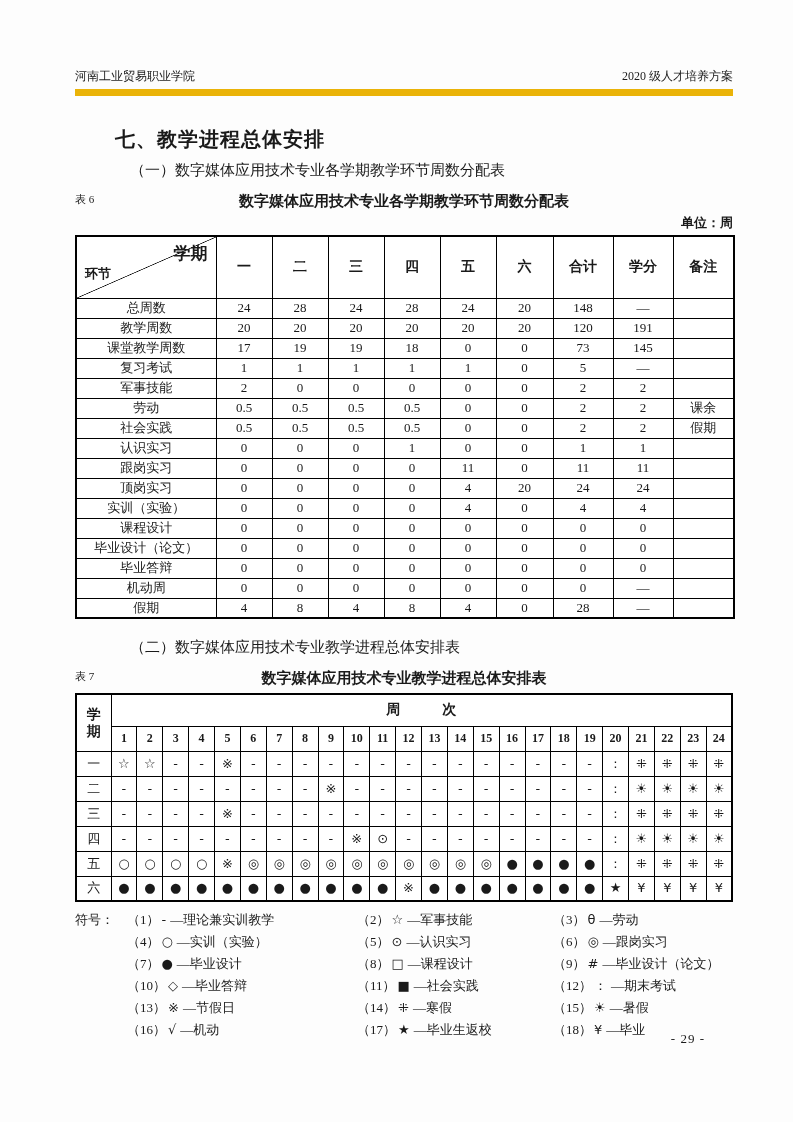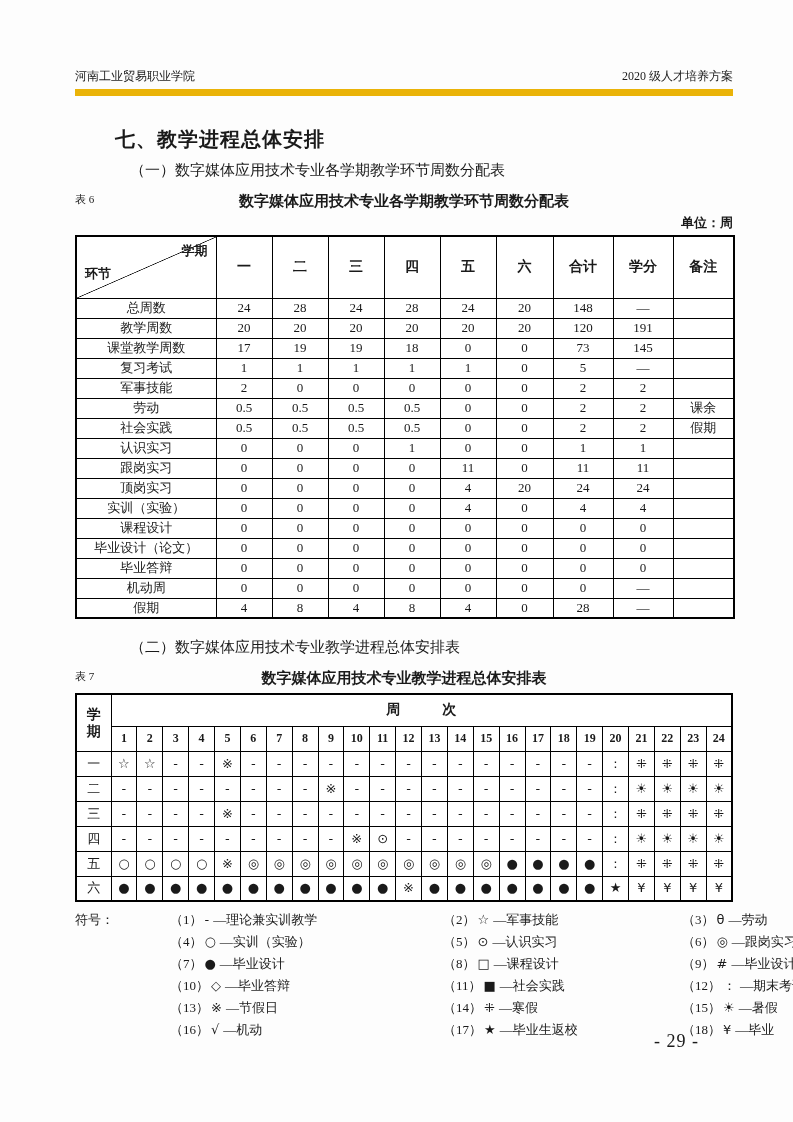--- a/index.html
+++ b/index.html
@@ -46,45 +46,45 @@
 
   
   #table6 { margin-top:3px; }
   #table6 thead th { height:62px; font-size:14px; font-weight:bold; }
   #table6 tbody th, #table6 tbody td { height:20px; font-size:13px; }
   #table6 .diag {
     position:relative; padding:0;
     background:linear-gradient(to bottom right,
       transparent calc(50% - 0.7px), #000 50%, transparent calc(50% + 0.7px));
   }
-  #table6 .diag .corner-top { position:absolute; top:5px; right:8px; font-size:13px; font-weight:bold; }
+  #table6 .diag .corner-top { position:absolute; top:5px; right:8px; font-size:17px; font-weight:bold; }
   #table6 .diag .corner-bottom { position:absolute; bottom:15px; left:8px; font-size:13px; font-weight:bold; }
 
   
   #table7 { margin-top:4px; }
   #table7 .sem-head { font-size:14px; font-weight:bold; line-height:17px; }
   #table7 .weekci { height:32px; font-size:14px; font-weight:bold; }
   #table7 .weekci .gap { display:inline-block; width:42px; }
   #table7 .wk-num { height:25px; font-size:12px; font-weight:bold; }
   #table7 tbody th { height:25px; font-size:13px; }
   #table7 tbody td { height:25px; font-size:13px; }
   .sym { font-family:"DejaVu Sans",sans-serif; font-size:13px; }
   td .sym { display:inline-block; }
 
   
   .legend { margin-top:7px; font-size:13px; }
-  .legend-row { display:grid; grid-template-columns:52px 230px 196px auto; line-height:22px;gap:43px; }
+  .legend-row { display:grid; grid-template-columns:52px 230px 196px auto; line-height:22px; }
   .legend-label { font-size:13px; }
   .legend-item { white-space:nowrap; }
   .legend-item .no { margin-right:1px; }
   .legend-item .sym { margin:0 4px 0 1px; }
 
   .page-number {
-    position:absolute; top:1031px; right:94px;
-    font-size:18px; letter-spacing:1px;
+    position:absolute; top:1031px; right:88px;
+    font-size:13px; letter-spacing:1px;
   }
 </style>
 </head>
 <body>
 
 <div class="page">
   <div class="content">
 
     <div class="doc-header">
       <span>河南工业贸易职业学院</span>

